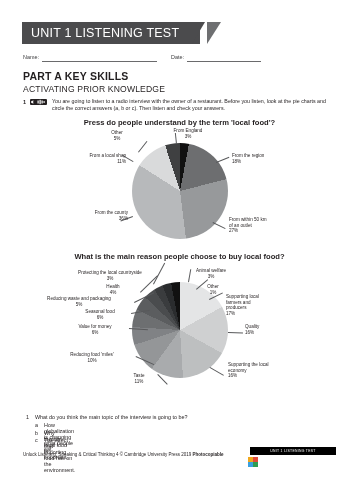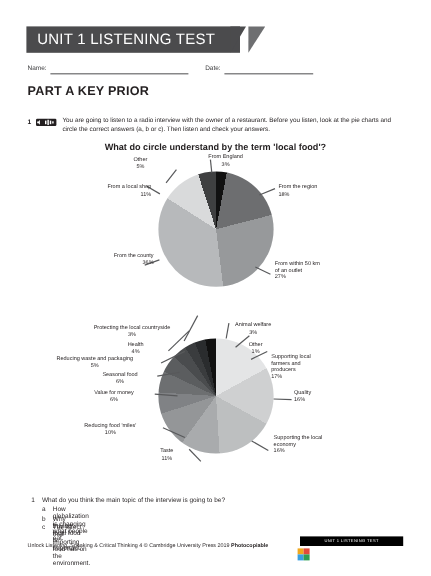--- a/index.html
+++ b/index.html
@@ -280,40 +280,41 @@
     <div class="banner-title">UNIT 1 LISTENING TEST</div>
   </div>
 
   <div class="namedate">
     <span class="nd-label lbl-name">Name:</span>
     <span class="nd-rule rule-name"></span>
     <span class="nd-label lbl-date">Date:</span>
     <span class="nd-rule rule-date"></span>
   </div>
 
-  <div class="part-title">PART A KEY PRIOR</div>
+  <div class="part-title">PART A KEY SKILLS</div>
+  <div class="sub-title">ACTIVATING PRIOR KNOWLEDGE</div>
 
   <div class="instr">
     <span class="instr-num">1</span>
     <span class="audio-badge">
       <svg class="spk" viewBox="0 0 12 12" xmlns="http://www.w3.org/2000/svg" aria-hidden="true">
         <polygon points="2,4.5 4,4.5 6.5,2 6.5,10 4,7.5 2,7.5" fill="#ffffff"></polygon>
       </svg>
       <svg class="bars" viewBox="0 0 18 12" xmlns="http://www.w3.org/2000/svg" aria-hidden="true">
         <rect x="1" y="3" width="2.4" height="6" fill="#ffffff"></rect>
         <rect x="5" y="1.6" width="2.4" height="8.8" fill="#ffffff"></rect>
         <rect x="9" y="3" width="2.4" height="6" fill="#ffffff"></rect>
         <rect x="13" y="4.2" width="2.4" height="3.6" fill="#ffffff"></rect>
       </svg>
     </span>
     <span class="instr-text">You are going to listen to a radio interview with the owner of a restaurant. Before you listen, look at the pie charts and circle the correct answers (a, b or c). Then listen and check your answers.</span>
   </div>
 
   <div class="chart-box" style="left:0; top:118px; width:359px; height:128px;">
-    <div class="chart-title" style="top:0;">What do circle understand by the term 'local food'?</div>
+    <div class="chart-title" style="top:0;">Press do people understand by the term 'local food'?</div>
 
     <div class="pie" style="left:131.5px; top:25px; width:96px; height:96px;
                 background: conic-gradient(
                   #111111 0deg 10.8deg,
                   #6d6e70 10.8deg 75.6deg,
                   #97999b 75.6deg 172.8deg,
                   #b7b9bb 172.8deg 302.4deg,
                   #d9dadb 302.4deg 342deg,
                   #3f4041 342deg 360deg);"></div>
 
@@ -326,20 +327,21 @@
 
     <div class="lbl c" style="left:95px; top:12px; width:44px;">Other<br>5%</div>
     <div class="lbl c" style="left:160px; top:10px; width:56px;">From England<br>3%</div>
     <div class="lbl r" style="left:44px; top:35px; width:82px;">From a local shop<br>11%</div>
     <div class="lbl l" style="left:232px; top:35px; width:90px;">From the region<br>18%</div>
     <div class="lbl l" style="left:229px; top:99px; width:90px;">From within 50 km<br>of an outlet<br>27%</div>
     <div class="lbl r" style="left:44px; top:92px; width:84px;">From the county<br>36%</div>
   </div>
 
   <div class="chart-box" style="left:0; top:252px; width:359px; height:155px;">
+    <div class="chart-title" style="top:0;">What is the main reason people choose to buy local food?</div>
 
     <div class="pie" style="left:132px; top:30px; width:96px; height:96px;
                 background: conic-gradient(
                   #e4e5e6   0deg  61.2deg,
                   #cfd0d1  61.2deg 118.8deg,
                   #bdbfc0 118.8deg 176.4deg,
                   #a9abad 176.4deg 216.0deg,
                   #949698 216.0deg 252.0deg,
                   #808285 252.0deg 273.6deg,
                   #6d6f71 273.6deg 295.2deg,

